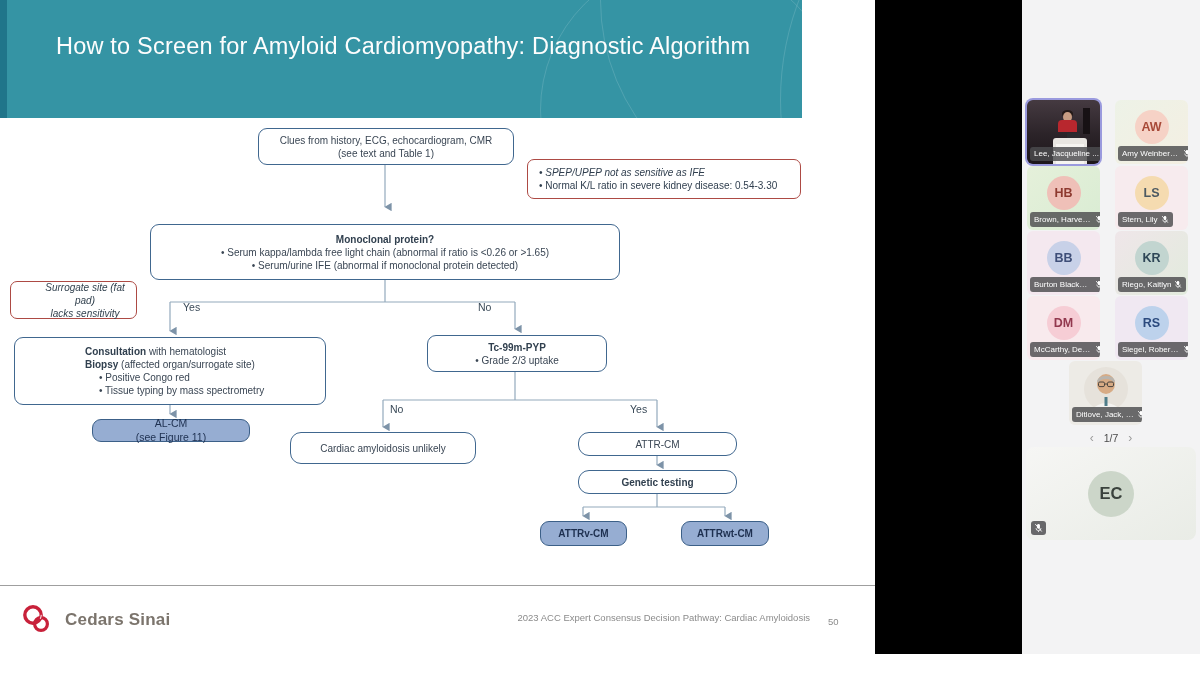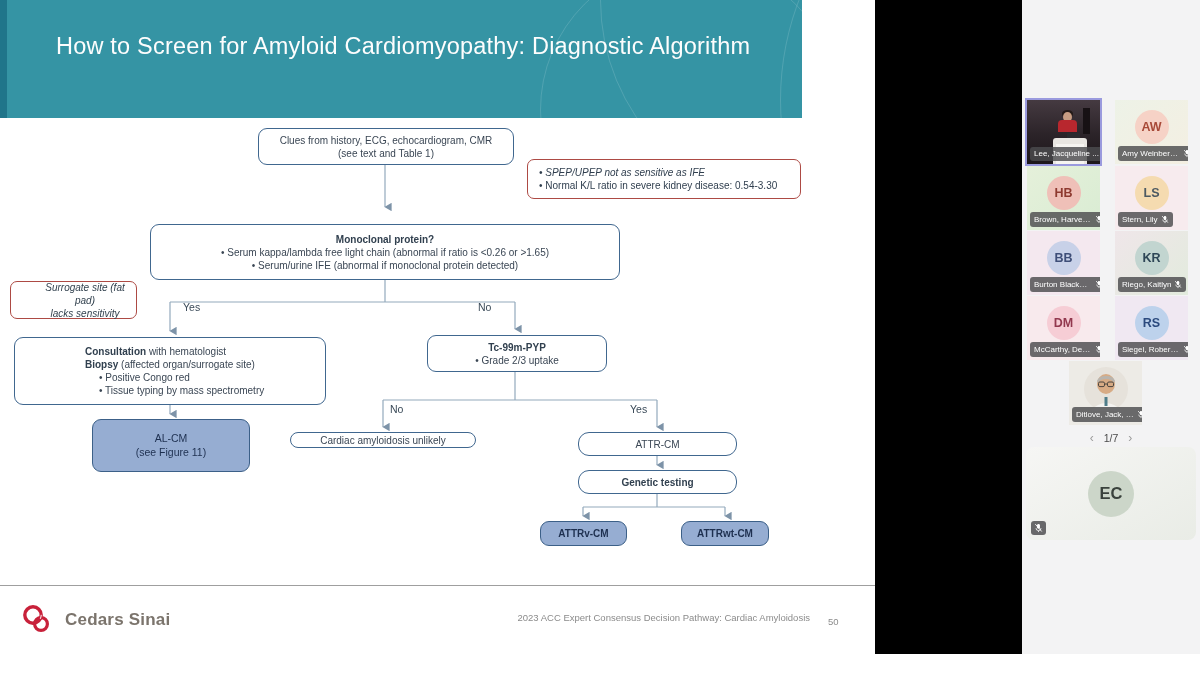--- a/index.html
+++ b/index.html
@@ -31,40 +31,40 @@
   .edge-label{position:absolute;font-size:10.5px;color:#3a4a58;}
 
   #b-clues{left:258px;top:10px;width:256px;height:37px;}
   #b-rednote{left:527px;top:41px;width:274px;height:40px;align-items:flex-start;padding-left:11px;}
   #b-rednote div{font-weight:500;color:#2f3e4e;}
   #b-mono{left:150px;top:94px;width:470px;height:56px;margin-top:12px;}
   #b-surrogate{left:10px;top:163px;width:127px;height:38px;font-style:italic;font-weight:500;color:#33424f;padding-left:27px;}
   #b-consult{left:14px;top:219px;width:312px;height:68px;align-items:flex-start;text-align:left;padding-left:70px;}
   #b-consult .ind{padding-left:14px;}
   #b-tc{left:427px;top:217px;width:180px;height:37px;}
-  #b-alcm{left:92px;top:301px;width:158px;height:53px;font-size:10.5px;}
-  #b-unlikely{left:290px;top:314px;width:186px;height:16px;border-radius:8px;}
+  #b-alcm{left:92px;top:301px;width:158px;height:23px;font-size:10.5px;}
+  #b-unlikely{left:290px;top:314px;width:186px;height:32px;}
   #b-attrcm{left:578px;top:314px;width:159px;height:24px;}
   #b-genetic{left:578px;top:352px;width:159px;height:24px;}
   #b-attrv{left:540px;top:403px;width:87px;height:25px;font-weight:600;}
   #b-attrwt{left:681px;top:403px;width:88px;height:25px;font-weight:600;}
 
   
   #f-divider{position:absolute;left:0;top:585px;width:875px;height:1px;background:#9f9f9f;}
   #brand{position:absolute;left:20px;top:604px;display:flex;align-items:center;gap:9px;}
   #brand-name{font-size:17px;font-weight:bold;color:#7b746c;letter-spacing:.2px;}
   #citation{position:absolute;left:470px;top:612px;width:340px;text-align:right;font-size:9.5px;color:#8b8b8b;}
   #pageno{position:absolute;left:828px;top:616px;font-size:9.5px;color:#8b8b8b;}
 
   
   #strip{position:absolute;left:875px;top:0;width:147px;height:654px;background:#000;}
 
   
   #sidebar{position:absolute;left:1022px;top:0;width:178px;height:654px;background:#f3f3f4;}
-  .tile{position:absolute;width:73px;height:64px;border-radius:0;overflow:hidden;background:#eee;}
+  .tile{position:absolute;width:73px;height:64px;border-radius:6px;overflow:hidden;background:#eee;}
   .t1{left:5px;top:100px;}  .t2{left:93px;top:100px;}
   .t3{left:5px;top:166px;}  .t4{left:93px;top:166px;}
   .t5{left:5px;top:231px;}  .t6{left:93px;top:231px;}
   .t7{left:5px;top:296px;}  .t8{left:93px;top:296px;}
   .t9{left:47px;top:361px;}
   .tile.active{box-shadow:0 0 0 2px #7678cf inset, 0 0 0 2px #9a9ade;}
   .avatar{position:absolute;left:50%;top:42%;transform:translate(-50%,-50%);
           width:34px;height:34px;border-radius:50%;display:flex;align-items:center;justify-content:center;
           font-size:12.5px;font-weight:600;}
   .nametag{position:absolute;left:3px;bottom:3px;max-width:77px;display:flex;align-items:center;gap:3px;

